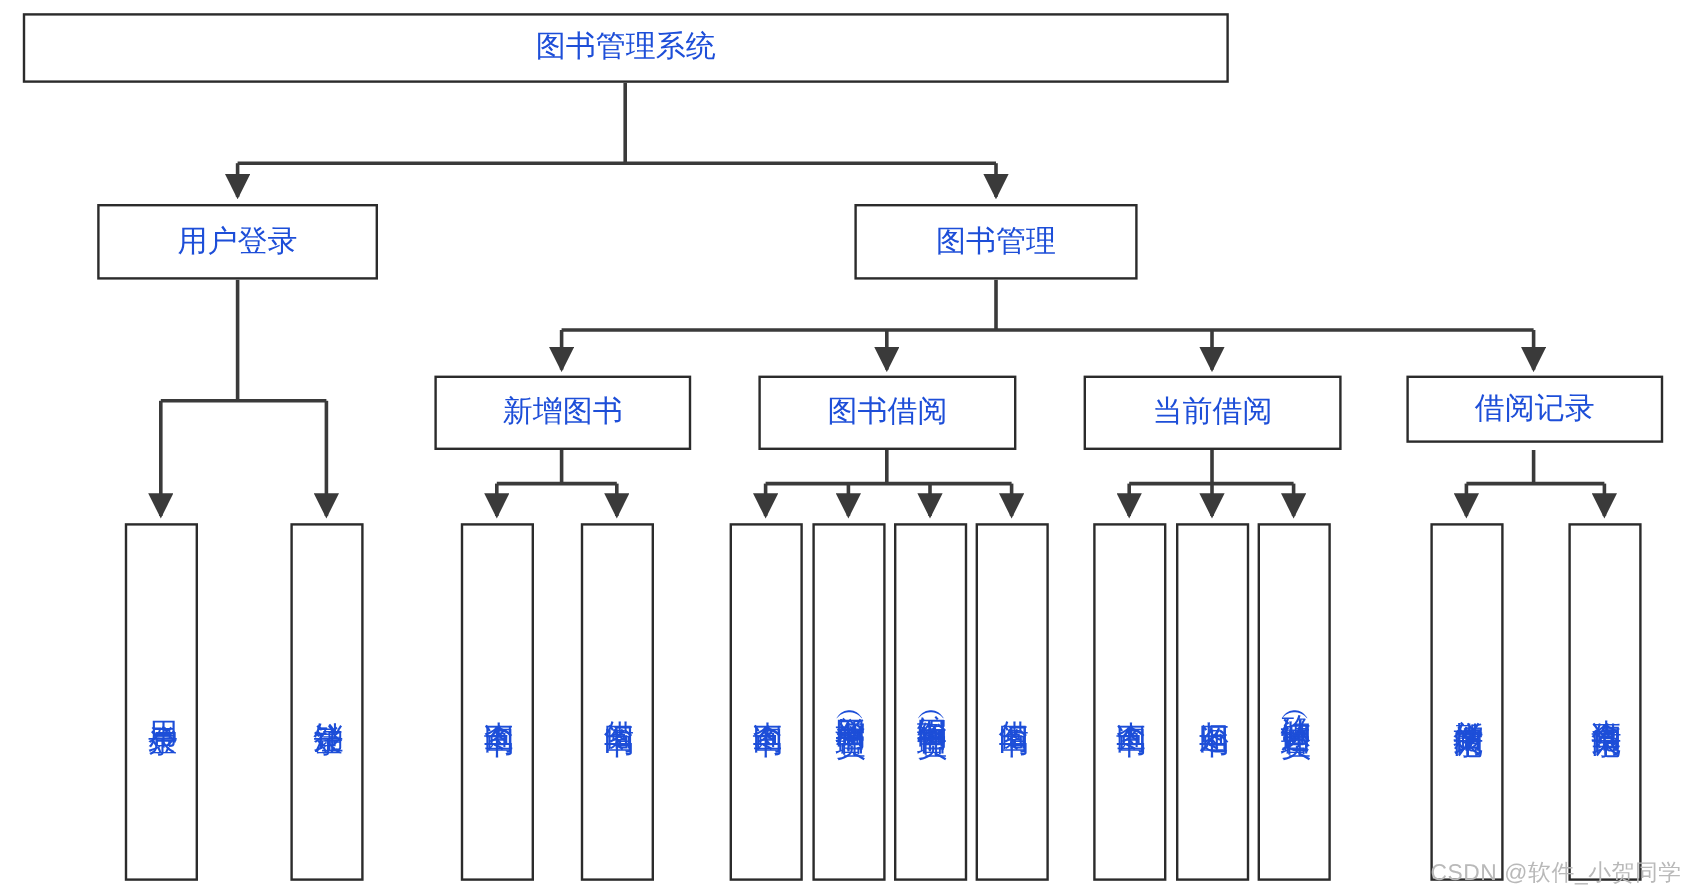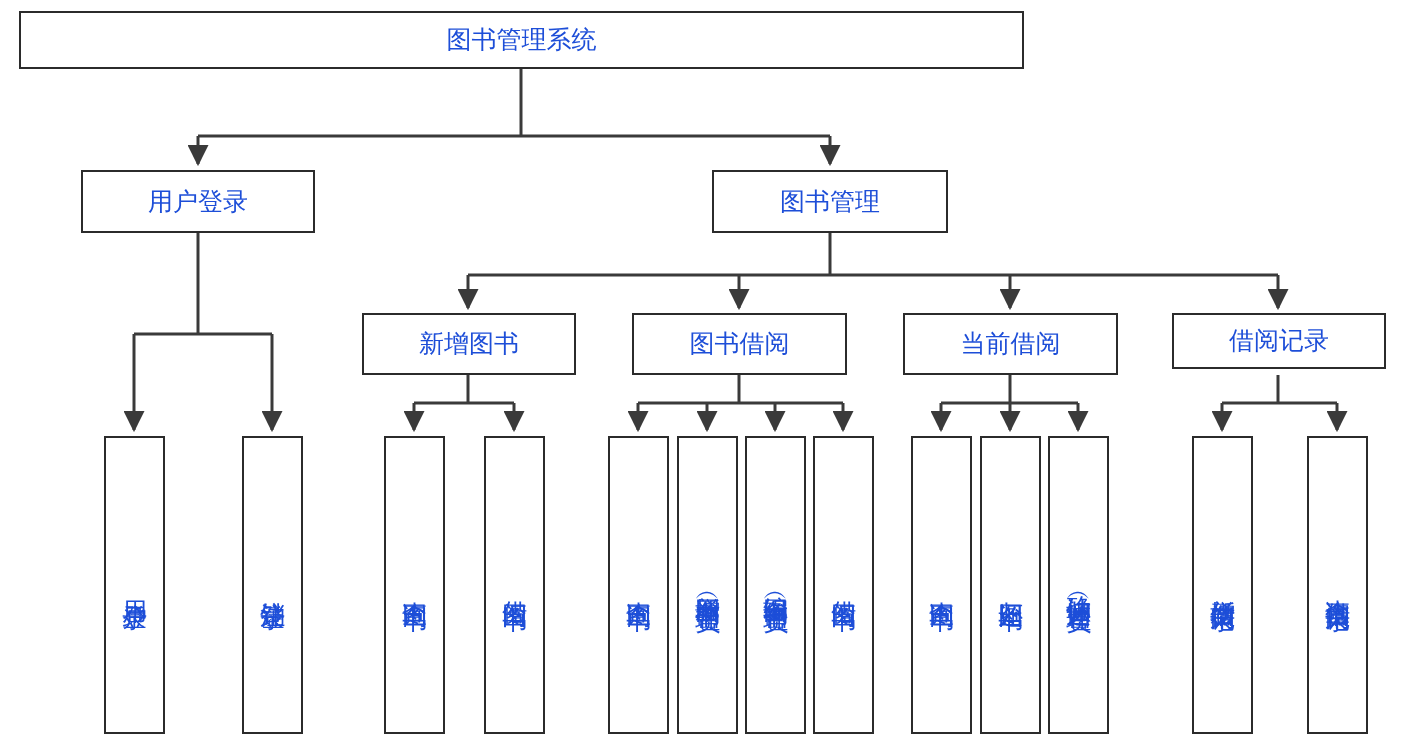--- a/index.html
+++ b/index.html
@@ -176,14 +176,15 @@
     <span class="cap">确认归还（管理员）</span>
   </div>
 
   <div class="node vert" style="left:1192px; top:436px; width:61px; height:298px;">
     <span class="cap">新增借阅记录</span>
   </div>
   <div class="node vert" style="left:1307px; top:436px; width:61px; height:298px;">
     <span class="cap">查询借阅记录</span>
   </div>
 
+  <div class="watermark" style="left:1192px; top:714px;">CSDN @软件_小贺同学</div>
 
 </div>
 
 </body></html>

